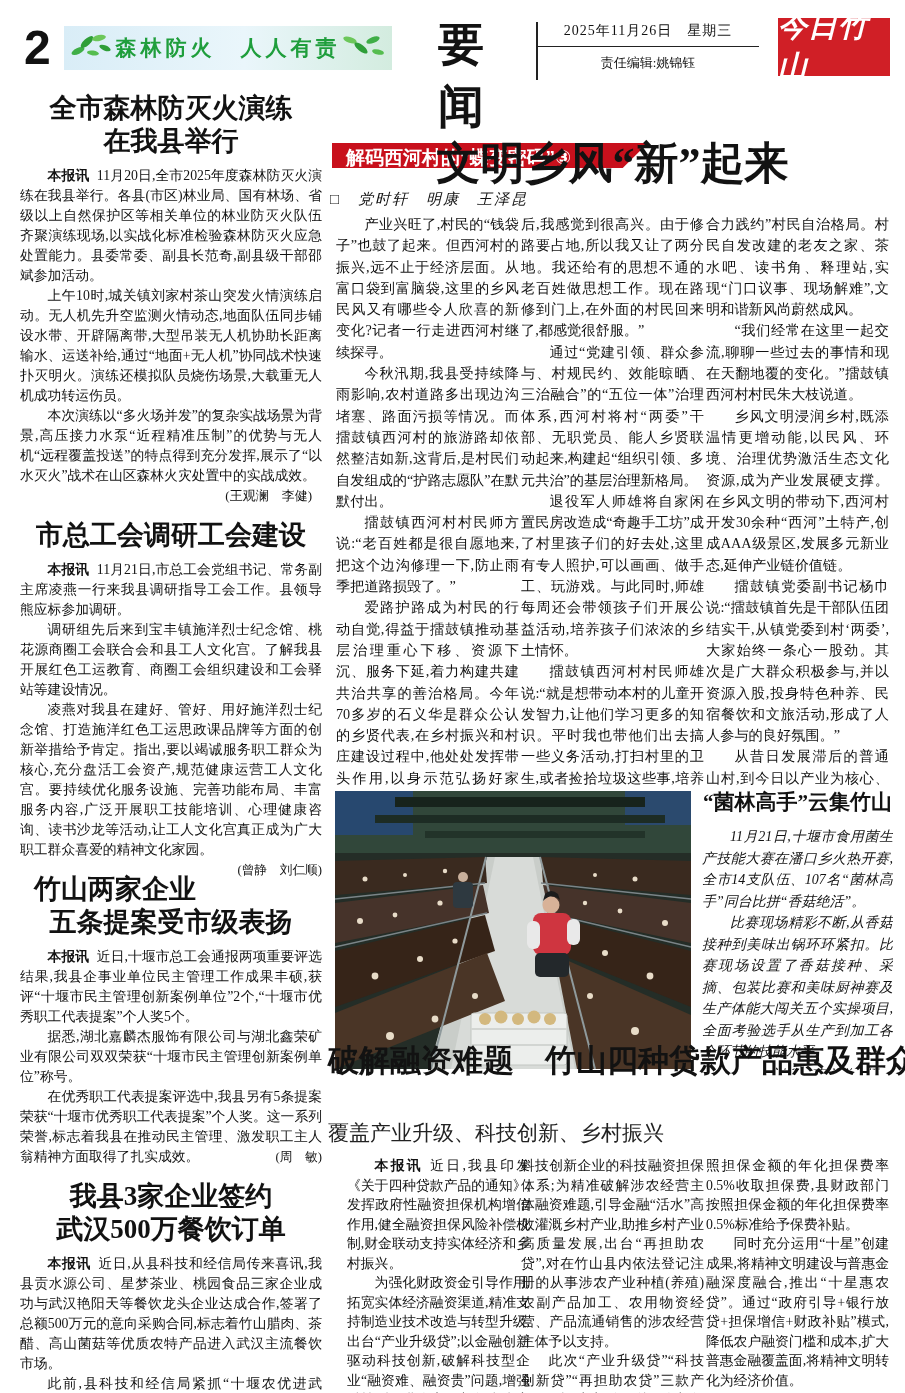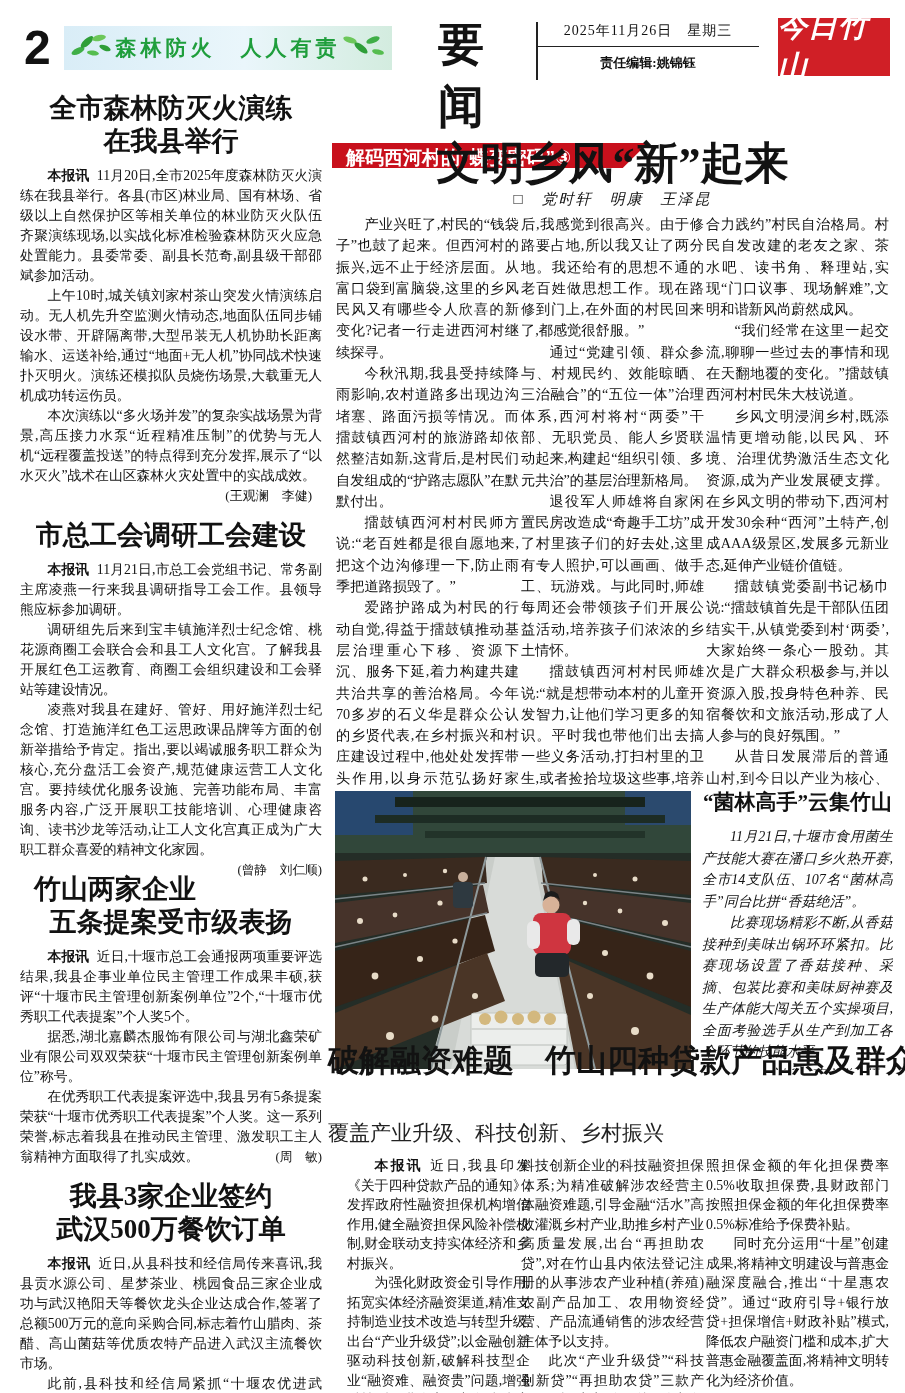--- a/index.html
+++ b/index.html
@@ -14,21 +14,21 @@
   .slogan-banner{
     position:absolute;left:64px;top:12px;width:328px;height:44px;
     background:linear-gradient(90deg,#d9edf7 0%,#eaf6fb 55%,#d3ecdf 100%);
     display:flex;align-items:center;justify-content:space-between;padding:0 6px;box-sizing:border-box;
   }
   .slogan-text{color:#1f9e3c;font-weight:bold;font-size:21px;letter-spacing:4px;font-family:"Liberation Sans","DejaVu Sans",sans-serif;white-space:nowrap;}
   .section-title{position:absolute;left:396px;top:0px;width:140px;font-size:46px;font-weight:900;letter-spacing:10px;text-align:center;}
   .vline{position:absolute;left:536px;top:8px;width:2px;height:58px;background:#222;}
   .date-block{position:absolute;left:537px;top:8px;width:222px;text-align:center;}
   .date-line{font-size:14px;letter-spacing:1px;padding-bottom:6px;border-bottom:1.5px solid #222;}
-  .editor-line{font-size:13px;padding-top:7px;font-weight:bold;}
+  .editor-line{font-size:13px;padding-top:7px;font-weight:normal;}
   .masthead{
     position:absolute;left:778px;top:4px;width:112px;height:58px;background:#d01f26;
     color:#fff;display:flex;align-items:center;justify-content:center;
     font-size:29px;font-weight:900;font-style:italic;letter-spacing:1px;transform:none;
   }
   
   .para{margin:0;text-align:justify;text-indent:2em;}
   .para.noindent{text-indent:0;}
   .lead{font-weight:bold;margin-right:0.55em;}
   .inline-byline{float:right;font-size:0.92em;}
@@ -41,21 +41,21 @@
   .left-col .byline{font-size:13px;line-height:20px;}
   
   .kicker{
     position:absolute;left:332px;top:103px;width:316px;height:25px;background:#c8101c;
     color:#fff;font-weight:bold;font-size:19px;line-height:29px;padding-left:14px;box-sizing:border-box;
     clip-path:polygon(0 0,100% 0,92% 100%,0 100%);
     font-family:"Liberation Sans","DejaVu Sans",sans-serif;
     margin-top:40px;
   }
   .feature-title{position:absolute;left:330px;top:134px;width:565px;text-align:center;font-size:44px;font-weight:900;margin:0;}
-  .feature-byline{position:absolute;left:330px;top:190px;width:565px;text-align:center;font-size:15px;font-style:italic;letter-spacing:2px;}
+  .feature-byline{position:absolute;left:330px;top:190px;width:565px;font-size:15px;font-style:italic;letter-spacing:2px;}
   .fcol{position:absolute;top:214px;width:183px;height:574px;overflow:hidden;font-size:14.2px;line-height:21.3px;}
   .fcol1{left:336px;} .fcol2{left:521px;} .fcol3{left:706px;}
   
   .photo{position:absolute;left:335px;top:791px;width:356px;height:278px;}
   
   .side-art{position:absolute;left:702px;top:788px;width:191px;height:282px;overflow:hidden;}
   .side-art h2{margin:0 0 10px 0;font-size:21px;font-weight:700;text-align:center;white-space:nowrap;}
   .side-art .body{font-size:14px;line-height:21.5px;font-style:italic;}
   .side-art .byline{font-size:13.5px;line-height:24px;font-style:italic;}
   

